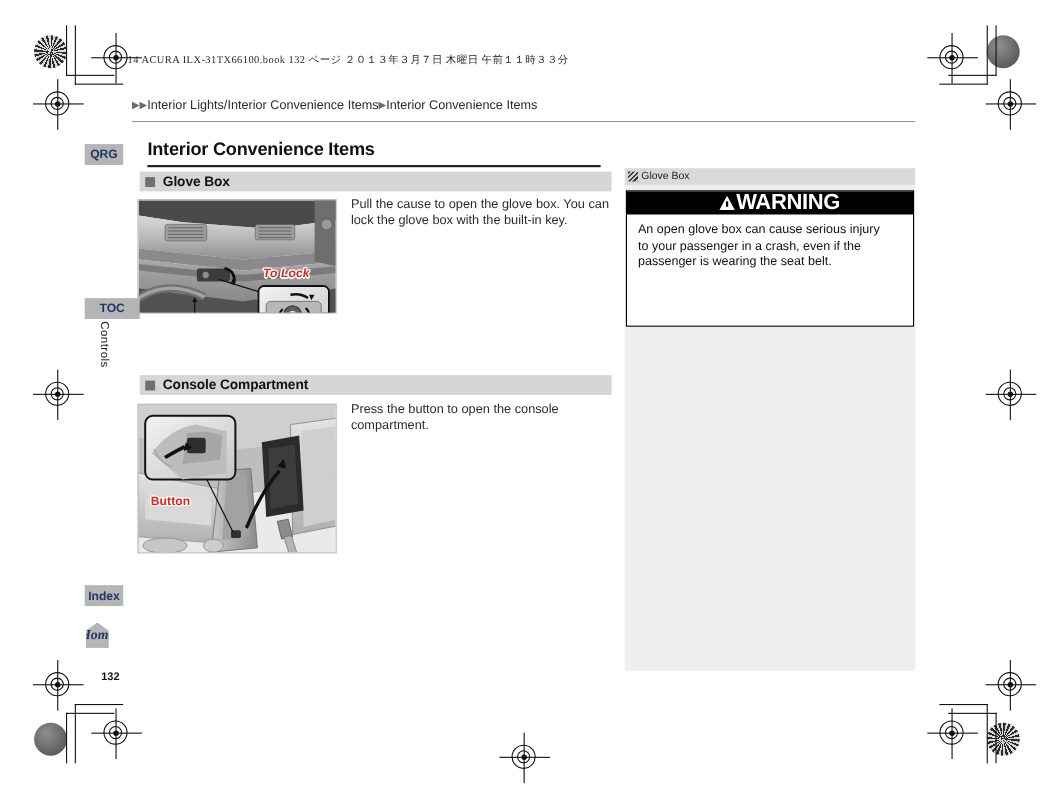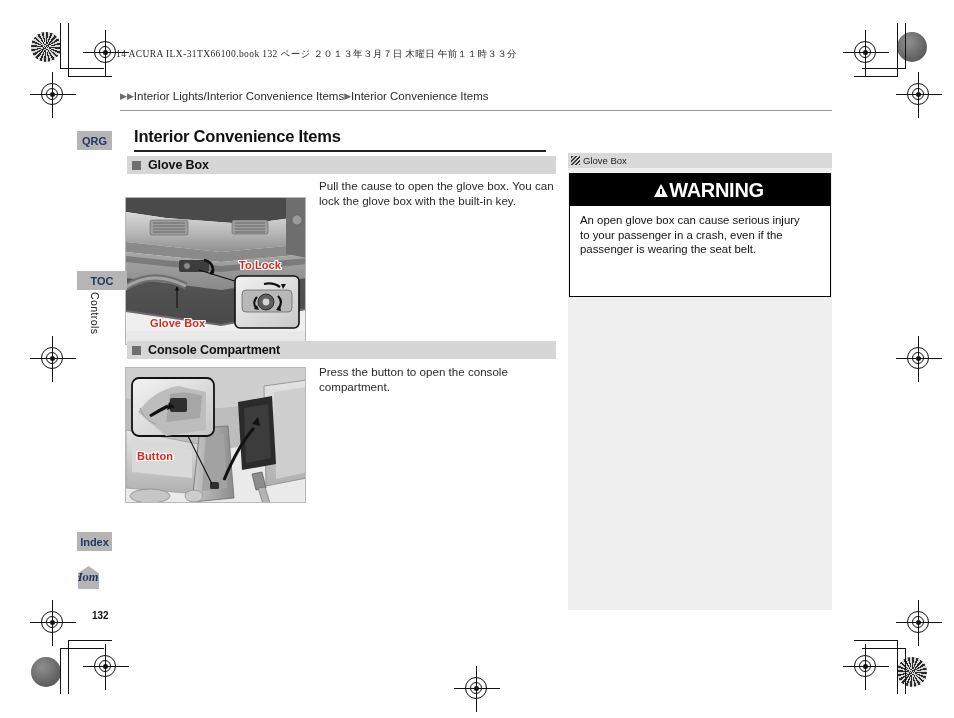--- a/index.html
+++ b/index.html
@@ -225,21 +225,21 @@
     position: absolute;
     left: 569px;
     top: 173px;
     width: 262px;
     height: 124px;
     background: #ffffff;
     border: 1.6px solid #000;
     box-sizing: border-box;
   }
   .warnbar {
-    height: 32px;
+    height: 21px;
     background: #000;
     display: flex;
     align-items: center;
     justify-content: center;
     padding-left: 18px;
   }
   .warnbar .tri {
     width: 0; height: 0;
     border-left: 7px solid transparent;
     border-right: 7px solid transparent;
@@ -417,21 +417,21 @@
 <div class="page-title">Interior Convenience Items</div>
 <div class="title-rule"></div>
 
 <div class="section-bar" style="top:156px;">
   <span class="sq"></span>
   <span class="lbl">Glove Box</span>
 </div>
 
 <div class="body-text" style="left:319px;top:178px;width:242px;">Pull the cause to open the glove box. You can lock the glove box with the built-in key.</div>
 
-<div class="figure" style="left:125px;top:197px;width:181px;height:148px;">
+<div class="figure" style="left:125px;top:181px;width:181px;height:104px;font-style:italic;">
   <svg width="181" height="133" viewBox="0 0 181 133">
     <defs>
       <linearGradient id="dashg" x1="0" y1="0" x2="0" y2="1">
         <stop offset="0%" stop-color="#d9d9d9"></stop>
         <stop offset="50%" stop-color="#b9b9b9"></stop>
         <stop offset="100%" stop-color="#8f8f8f"></stop>
       </linearGradient>
       <linearGradient id="lowerg" x1="0" y1="0" x2="0" y2="1">
         <stop offset="0%" stop-color="#a8a8a8"></stop>
         <stop offset="100%" stop-color="#6d6d6d"></stop>

